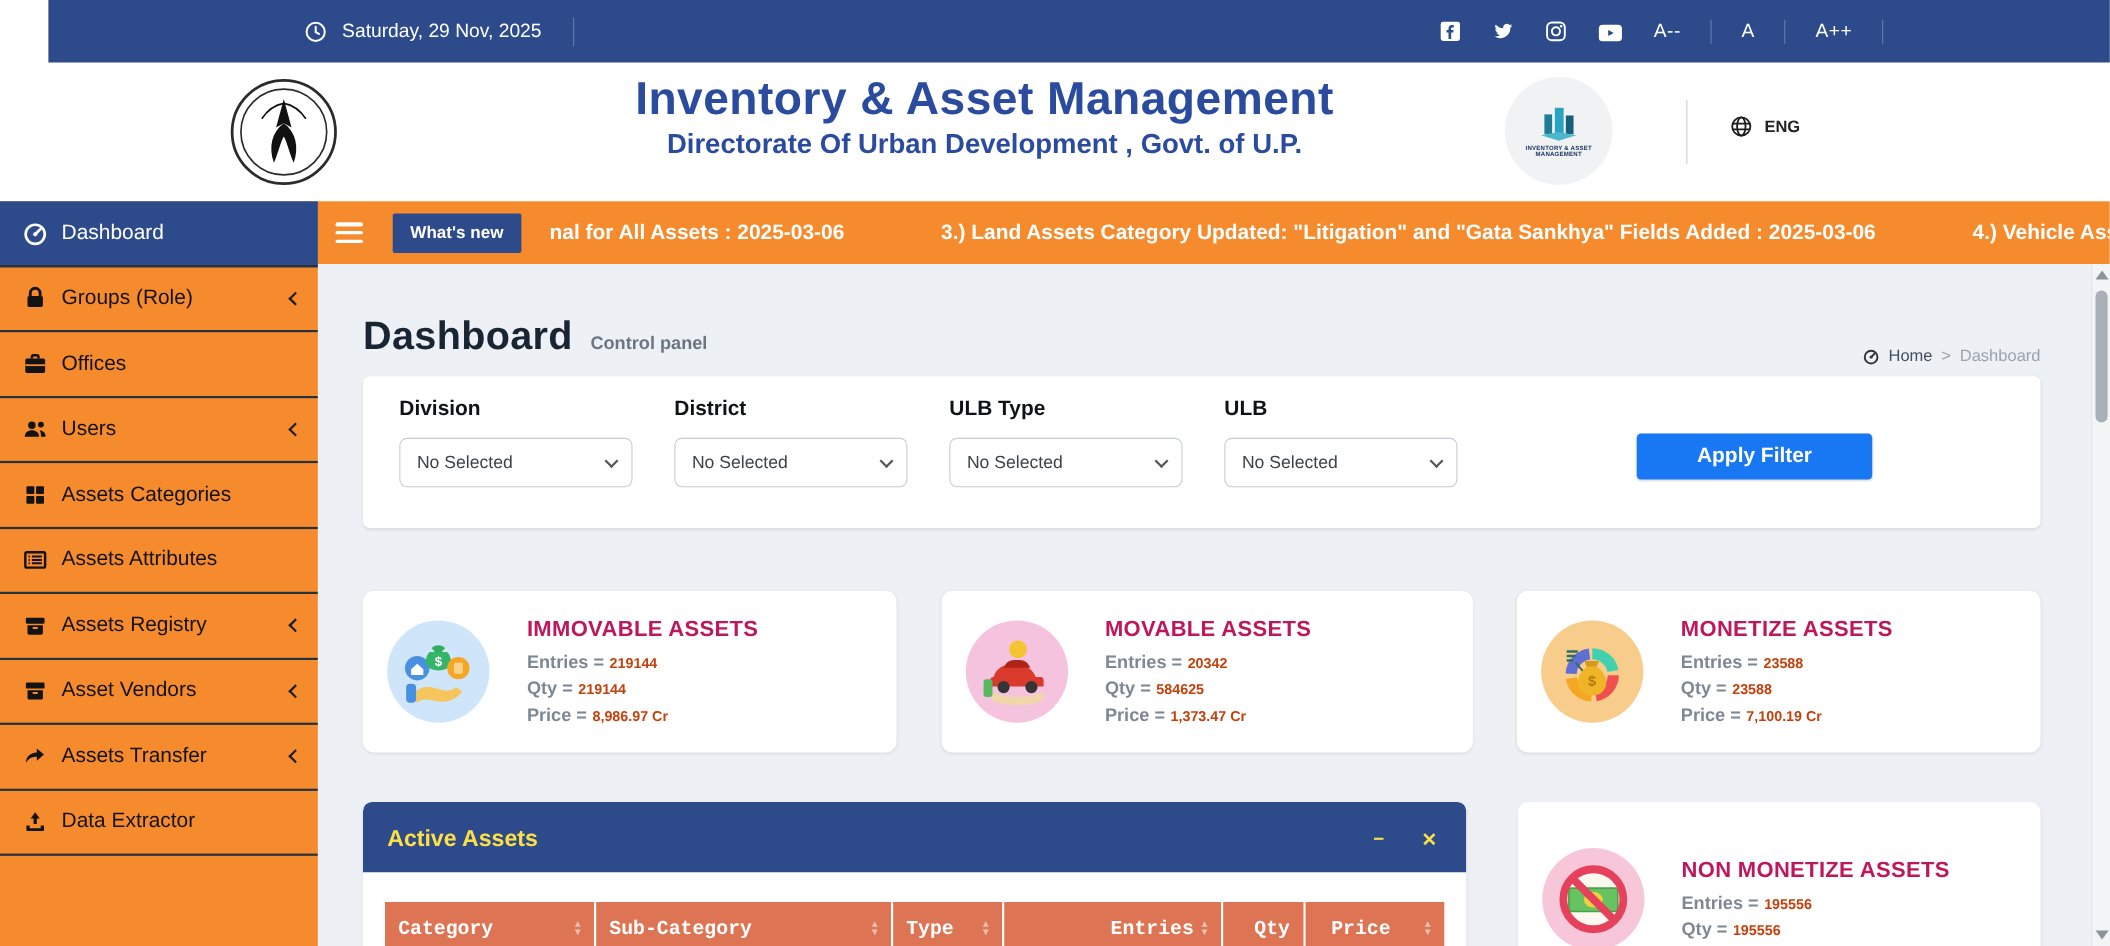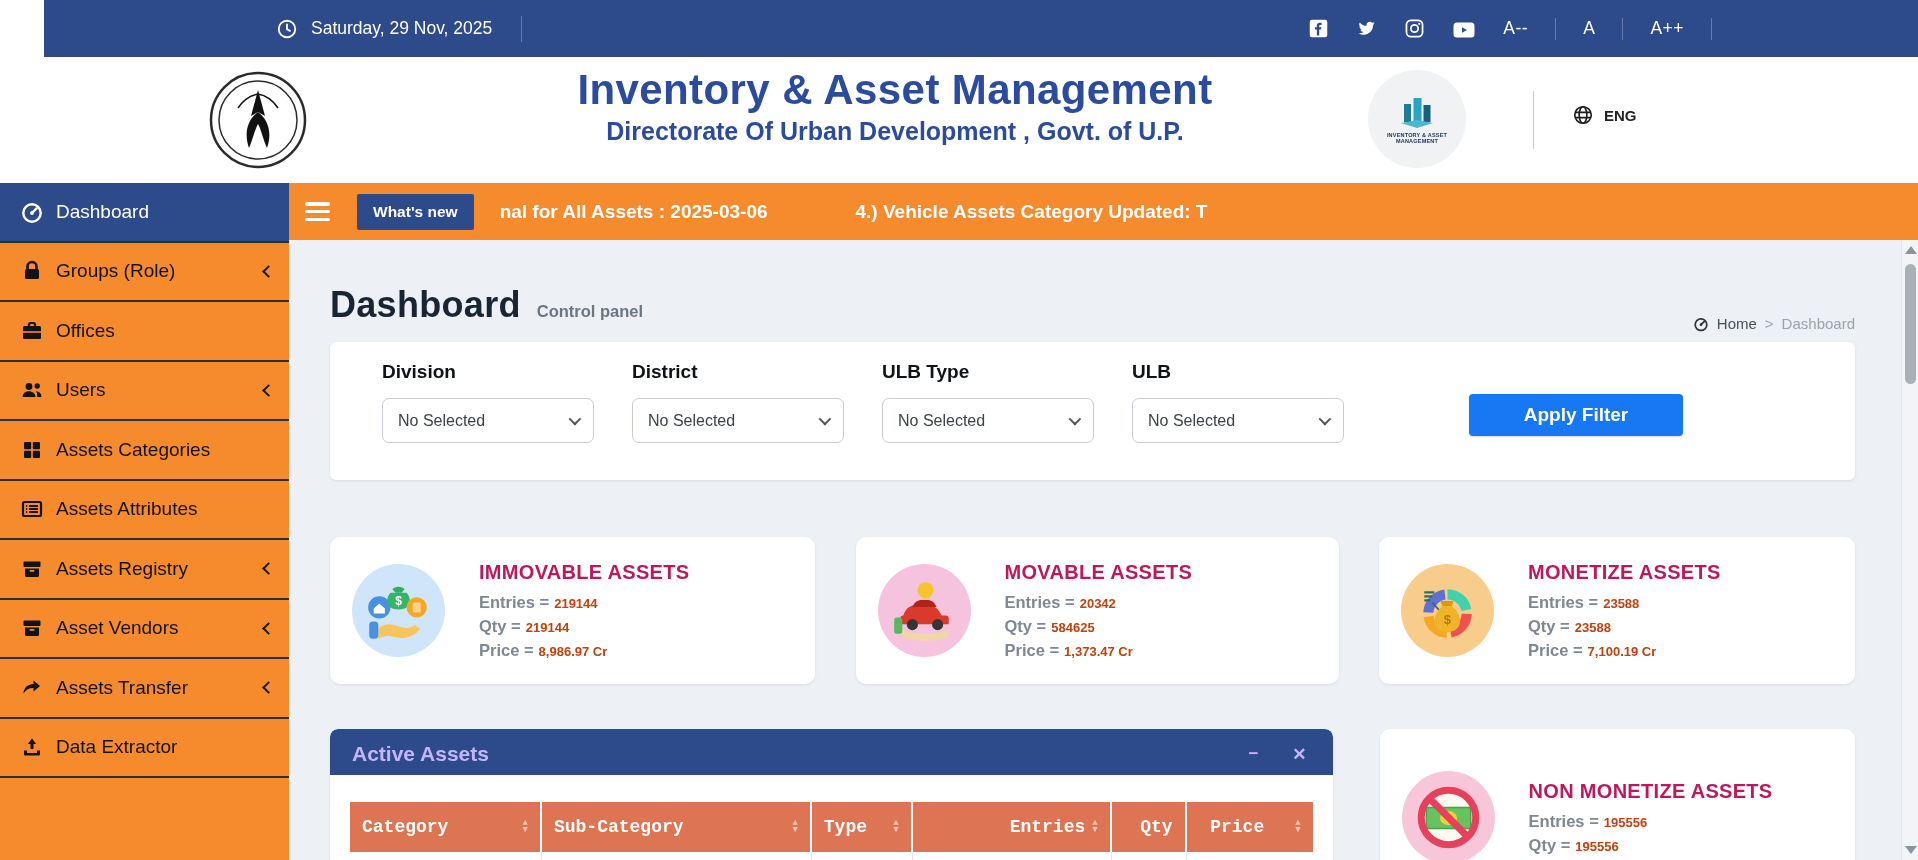--- a/index.html
+++ b/index.html
@@ -46,40 +46,40 @@
 
   
   .content{position:absolute;left:289px;top:240px;width:1629px;height:620px;background:#edf0f5;overflow:hidden;padding:0 63px 0 41px;}
 
   .page-head{margin-top:44px;display:flex;align-items:baseline;position:relative;}
   .page-head h2{font-size:36px;font-weight:700;color:#1a2533;letter-spacing:.3px;}
   .page-head .ctrl{font-size:16.5px;color:#6b7683;margin-left:16px;font-weight:700;}
   .breadcrumb{position:absolute;right:0;bottom:-6px;display:flex;align-items:center;gap:8px;font-size:15px;color:#42505e;}
   .breadcrumb .bc-sep,.breadcrumb .bc-cur{color:#9aa3ad;}
 
-  .filter-card{margin-top:16px;background:#fff;border-radius:6px;box-shadow:0 1px 3px rgba(0,0,0,.09);padding:19px 52px 37px;display:flex;align-items:flex-start;}
+  .filter-card{margin-top:16px;background:#fff;border-radius:6px;box-shadow:0 1px 3px rgba(0,0,0,.09);padding:19px 33px 37px;display:flex;align-items:flex-start;}
   .f-field{width:212px;margin-right:38px;}
   .f-field label{display:block;font-size:19px;font-weight:700;color:#0f1216;margin-bottom:15px;}
   .select{width:212px;height:45px;border:1px solid #c6ccd2;border-radius:7px;background:#fff;display:flex;align-items:center;justify-content:space-between;padding:0 15px;font-size:16px;color:#3c4248;cursor:pointer;}
   .select .sel-chev{width:9px;height:9px;border-right:2px solid #555;border-bottom:2px solid #555;transform:rotate(45deg) translateY(-2px);}
   .apply-btn{margin-left:auto;margin-right:120px;margin-top:33px;width:214px;height:42px;background:#1877f2;border:none;border-radius:4px;color:#fff;font-size:19px;font-weight:700;font-family:"Liberation Sans",sans-serif;cursor:pointer;box-shadow:0 1px 2px rgba(0,0,0,.15);}
 
   .cards-row{margin-top:57px;display:flex;justify-content:space-between;}
   .sum-card{background:#fff;border-radius:10px;box-shadow:0 1px 3px rgba(0,0,0,.08);height:147px;display:flex;align-items:center;padding:0 20px;}
   .sum-card .c-icon{width:97px;height:97px;flex:0 0 auto;}
   .c-body{margin-left:32px;}
   .c-title{font-size:20px;font-weight:700;color:#be185d;letter-spacing:.3px;margin-bottom:9px;}
   .c-line{margin-top:5px;font-size:16.5px;}
   .c-lab{color:#7d8894;font-weight:700;}
   .c-val{color:#c2410c;font-weight:700;font-size:13px;margin-left:5px;}
   .w1{width:485px;} .w2{width:483px;} .w3{width:476px;}
 
   .row2{margin-top:45px;display:flex;gap:47px;align-items:flex-start;}
   .panel{width:1004px;background:#fff;border-radius:8px 8px 0 0;box-shadow:0 1px 3px rgba(0,0,0,.08);height:180px;overflow:hidden;}
-  .panel-hd{height:46px;background:#2d4a8b;border-radius:8px 8px 0 0;display:flex;align-items:center;padding:4px 26px 0 22px;color:#c4b5fd;}
+  .panel-hd{height:64px;background:#2d4a8b;border-radius:8px 8px 0 0;display:flex;align-items:center;padding:4px 26px 0 22px;color:#fde047;}
   .panel-hd .p-title{font-size:21px;font-weight:700;}
   .panel-hd .p-btns{margin-left:auto;display:flex;gap:34px;font-size:17px;font-weight:700;}
   .panel-hd .p-btns span{cursor:pointer;}
   .aa-table{margin:27px 20px 0;}
   .aa-head{display:flex;}
   .aa-cell{height:50px;background:#dd7453;color:#fff;font-size:18px;font-weight:700;display:flex;align-items:center;padding:0 12px;border-right:2px solid #fff;font-family:Liberation Mono, monospace;}
   .aa-cell:last-child{border-right:none;}
   .aa-cell.r{justify-content:flex-end;}
   .sort{display:flex;flex-direction:column;font-size:9px;line-height:7px;color:rgba(255,255,255,.55);margin-left:auto;}
   .aa-cell.r .sort{margin-left:7px;}
@@ -286,20 +286,21 @@
 
 <div class="ticker">
   <div class="burger">
       <i></i>
       <i></i>
       <i></i>
     </div>
   <div class="wn-badge">What's new</div>
   <div class="tk-text">
     <span>nal for All Assets : 2025-03-06</span>
+    <span>3.) Land Assets Category Updated: "Litigation" and "Gata Sankhya" Fields Added : 2025-03-06</span>
     <span>4.) Vehicle Assets Category Updated: T</span>
   </div>
 </div>
 
 <div class="content">
 
   <div class="page-head">
     <h2>Dashboard</h2>
     <span class="ctrl">Control panel</span>
     <div class="breadcrumb">

